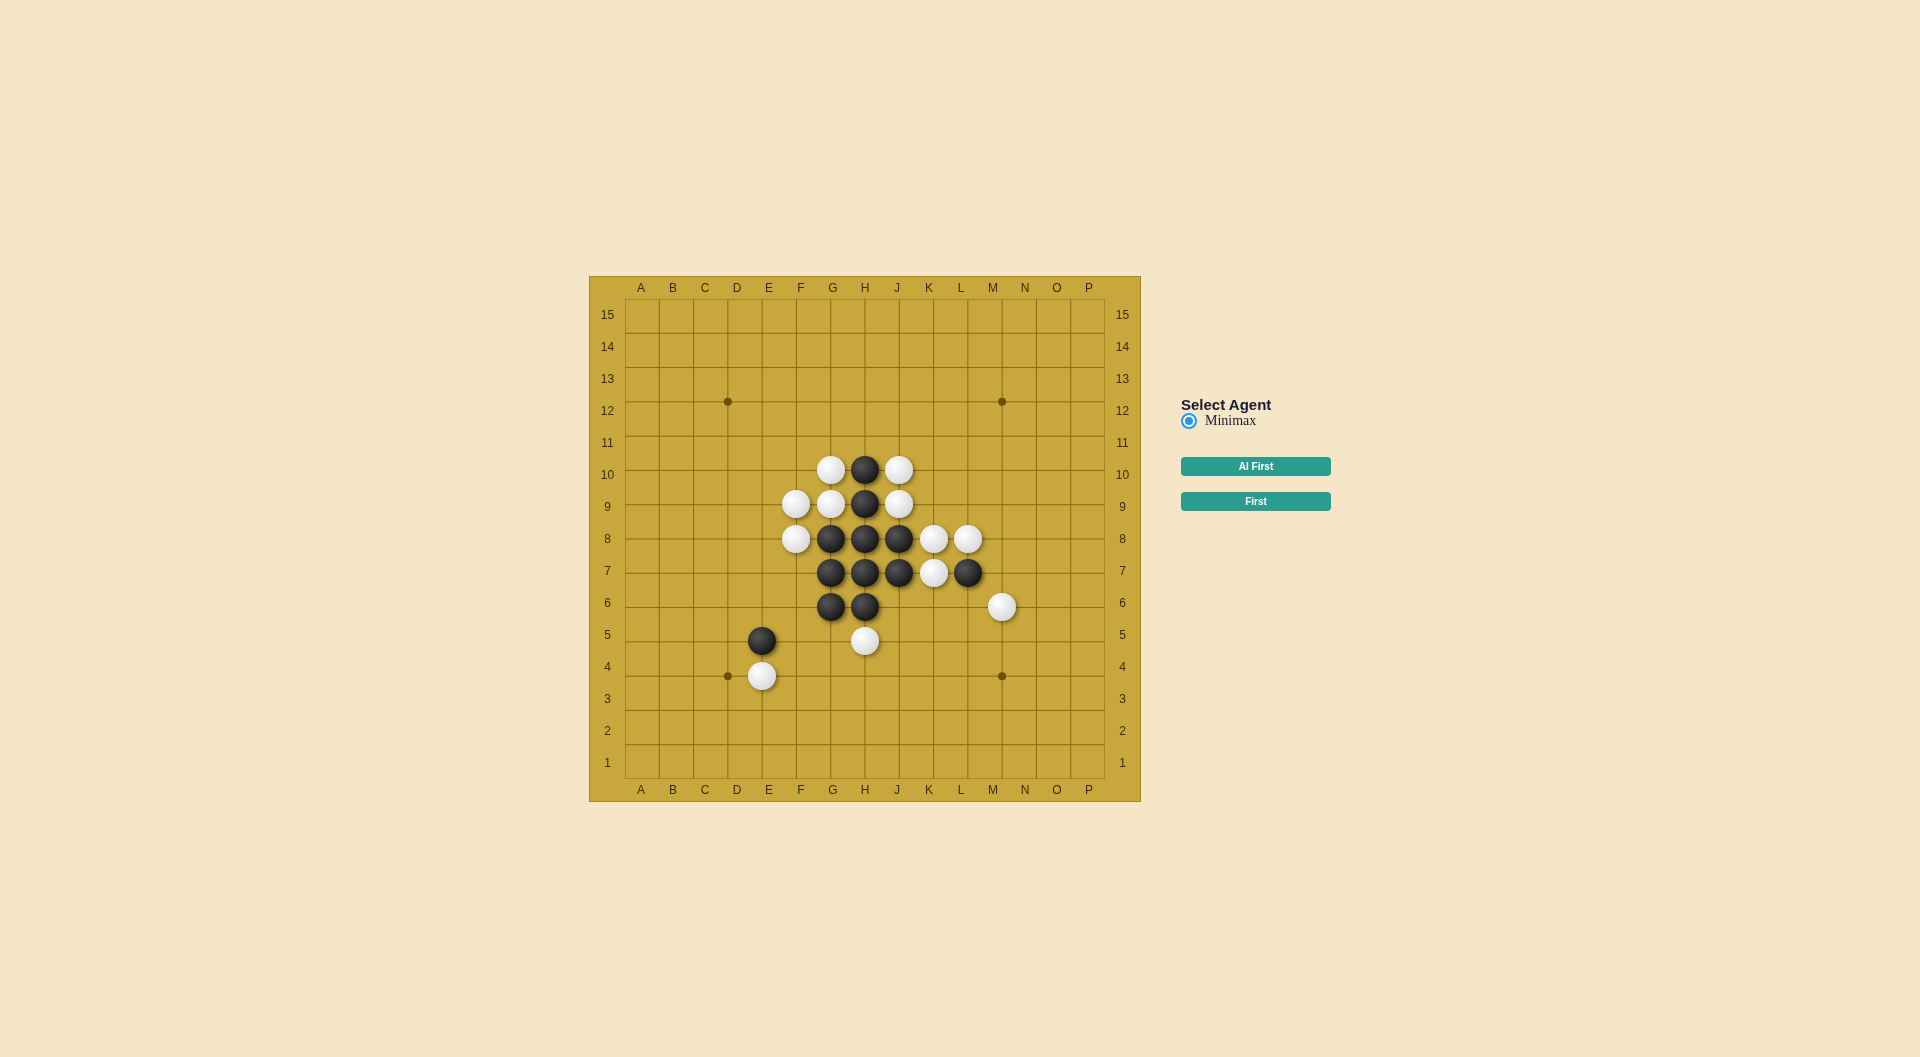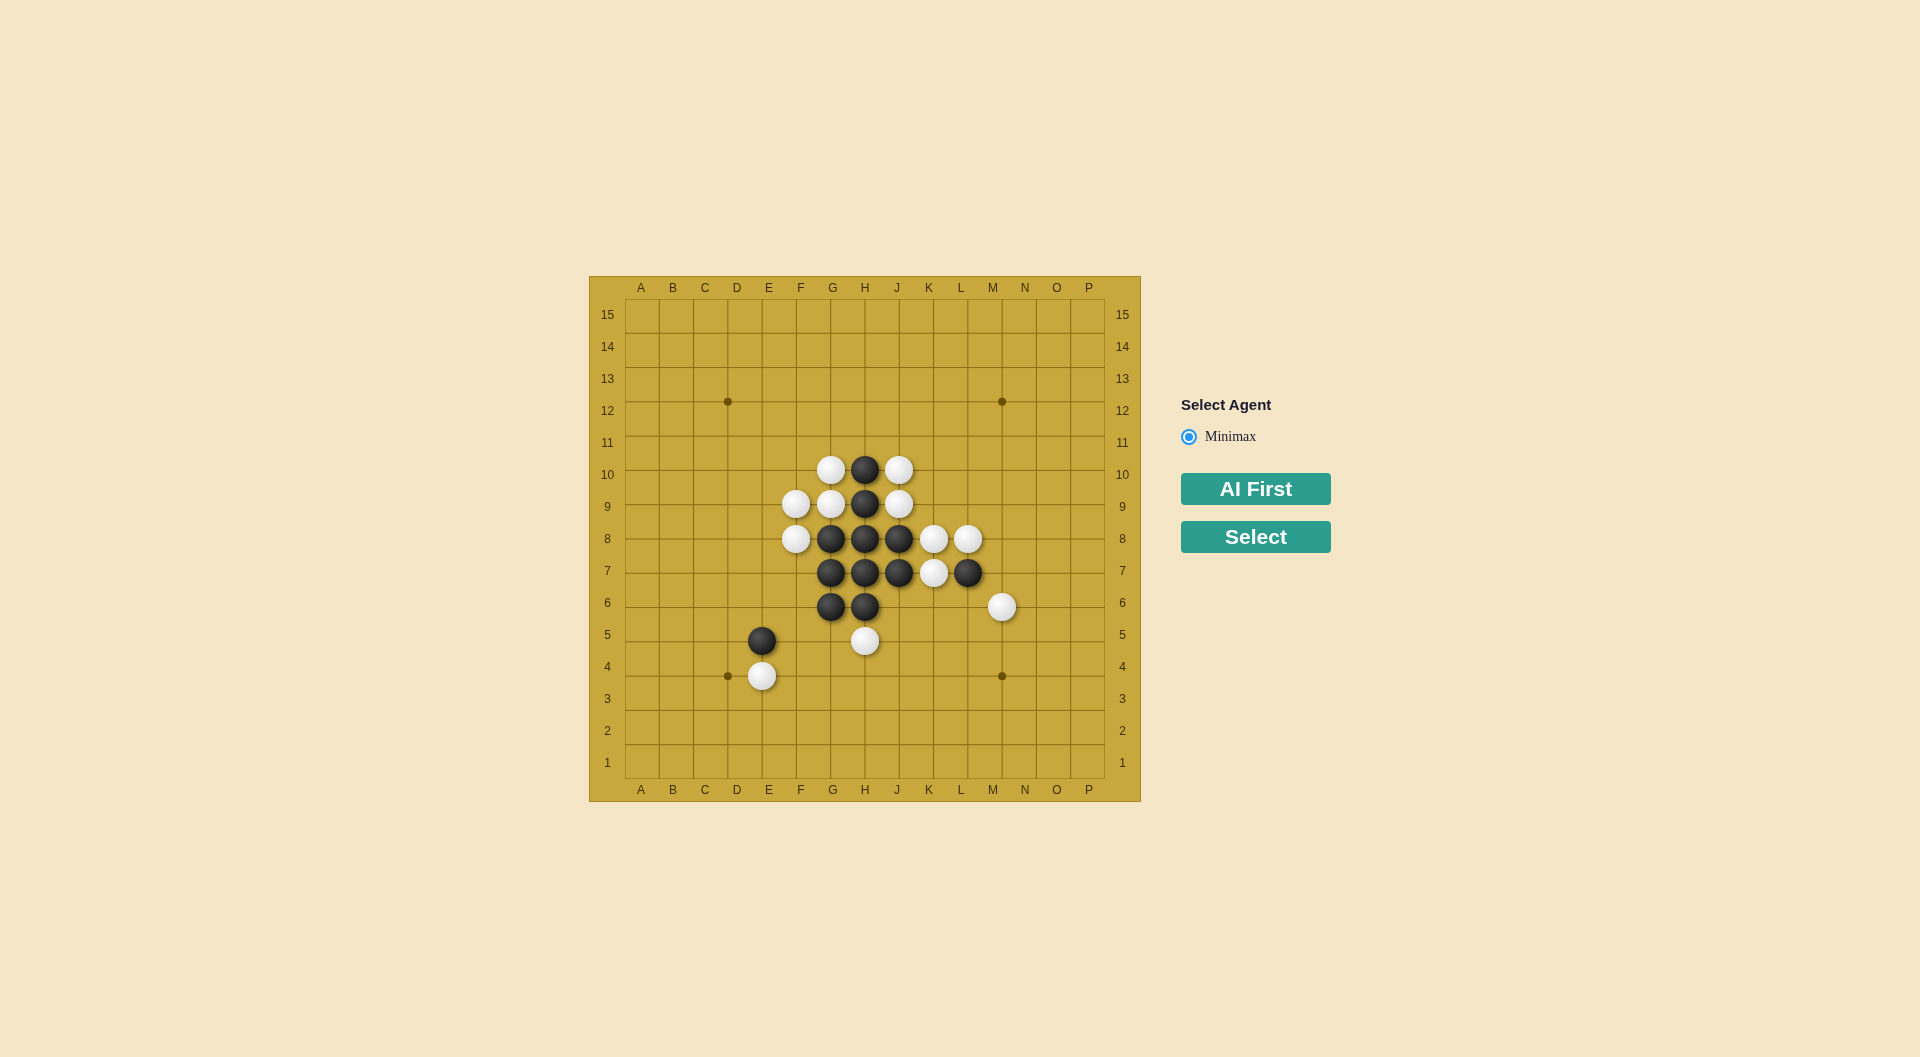--- a/index.html
+++ b/index.html
@@ -115,21 +115,21 @@
       display: flex;
       flex-direction: column;
       gap: 16px;
       margin-top: 120px;
       min-width: 150px;
     }
     .select-agent-label {
       font-size: 15px;
       font-weight: bold;
       color: #1a1a2e;
-      margin-bottom: 16px;
+      margin-bottom: 0;
     }
     .radio-option {
       display: flex;
       align-items: center;
       gap: 8px;
       margin-bottom: 12px;
       font-family: Liberation Serif, serif;
     }
     .radio-btn {
       width: 16px;
@@ -151,21 +151,21 @@
     }
     .radio-label {
       font-size: 14px;
       color: #1a1a2e;
     }
     .btn-teal {
       background-color: #2a9d8f;
       color: white;
       border: none;
       padding: 4px 28px;
-      font-size: 21px;
+      font-size: 10px;
       font-weight: bold;
       border-radius: 4px;
       cursor: pointer;
       min-width: 120px;
       text-align: center;
     }
   </style>
 </head>
 <body>
 
@@ -316,15 +316,15 @@
 
   <div class="right-panel">
     <div>
       <div class="select-agent-label">Select Agent</div>
       <div class="radio-option">
         <div class="radio-btn selected"></div>
         <span class="radio-label">Minimax</span>
       </div>
     </div>
     <button class="btn-teal">AI First</button>
-    <button class="btn-teal">Select</button>
+    <button class="btn-teal">First</button>
   </div>
 </div>
 
 </body></html>

